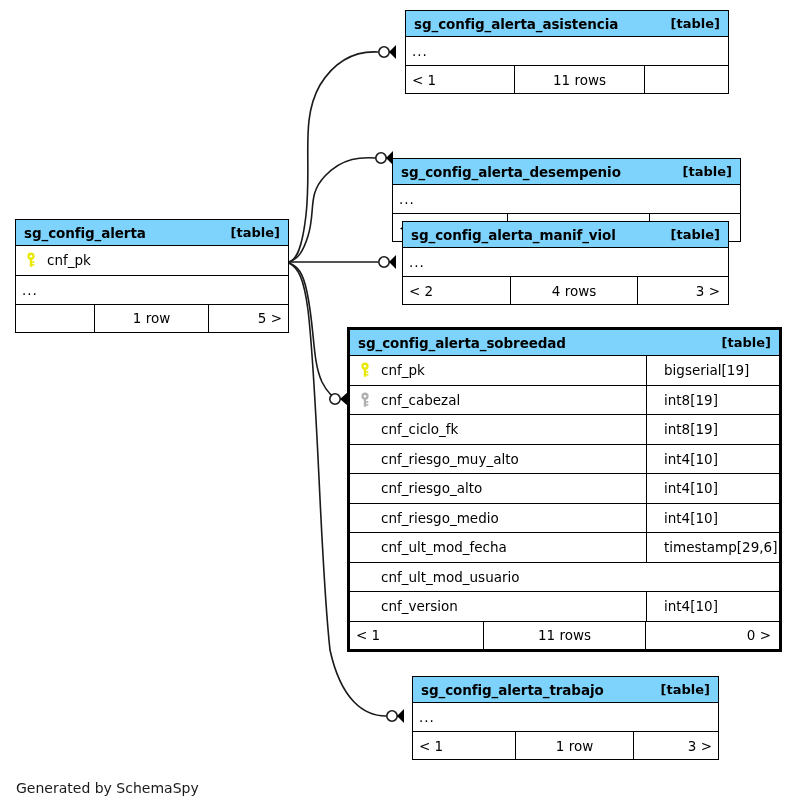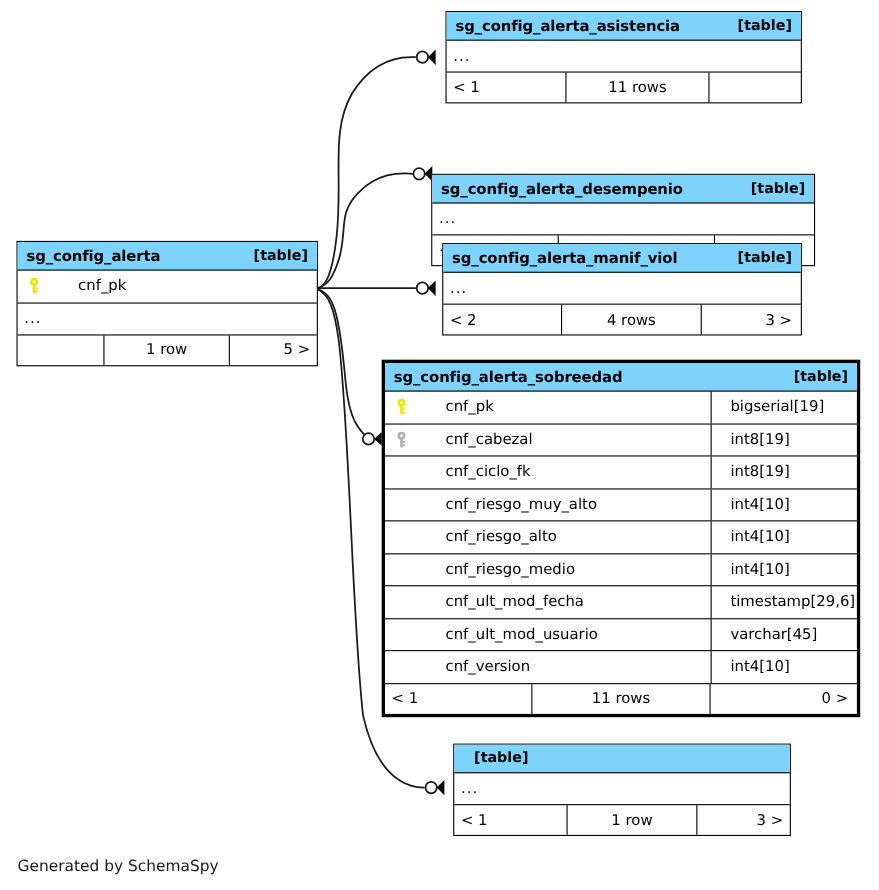--- a/index.html
+++ b/index.html
@@ -78,21 +78,20 @@
   }
   .tbl-row:last-of-type { }
 
   .col-name {
     box-sizing: border-box;
     flex: 1 1 auto;
     display: flex;
     align-items: flex-start;
     padding-left: 8px;
     overflow: hidden;
-    gap: 24px;
   }
   .col-type {
     box-sizing: border-box;
     flex: 0 0 auto;
     border-left: 1px solid #000000;
     padding-left: 17px;
     height: 100%;
     display: flex;
     align-items: center;
     width: 133px;
@@ -340,40 +339,40 @@
         <span>cnf_ult_mod_fecha</span>
       </span>
       <span class="col-type">timestamp[29,6]</span>
     </div>
 
     <div class="tbl-row">
       <span class="col-name">
         <span class="keyicon spacer"></span>
         <span>cnf_ult_mod_usuario</span>
       </span>
-      <span class="col-type">varchar[45]</span>
     </div>
 
     <div class="tbl-row">
       <span class="col-name">
         <span class="keyicon spacer"></span>
         <span>cnf_version</span>
       </span>
       <span class="col-type">int4[10]</span>
     </div>
 
     <div class="tbl-footer">
       <div class="foot-cell foot-left" style="width:133px;">&lt; 1</div>
       <div class="foot-cell foot-mid" style="width:163px;">11 rows</div>
       <div class="foot-cell foot-right" style="width:131px;">0 &gt;</div>
     </div>
   </div>
 
   <div class="table-node" style="left:412px; top:676px; width:307px;">
     <div class="tbl-header">
+      <span class="tbl-name">sg_config_alerta_trabajo</span>
       <span class="tbl-kind">[table]</span>
     </div>
     <div class="ellipsis-row">...</div>
     <div class="tbl-footer">
       <div class="foot-cell foot-left" style="width:102px;">&lt; 1</div>
       <div class="foot-cell foot-mid" style="width:119px;">1 row</div>
       <div class="foot-cell foot-right" style="width:84px;">3 &gt;</div>
     </div>
   </div>
 

